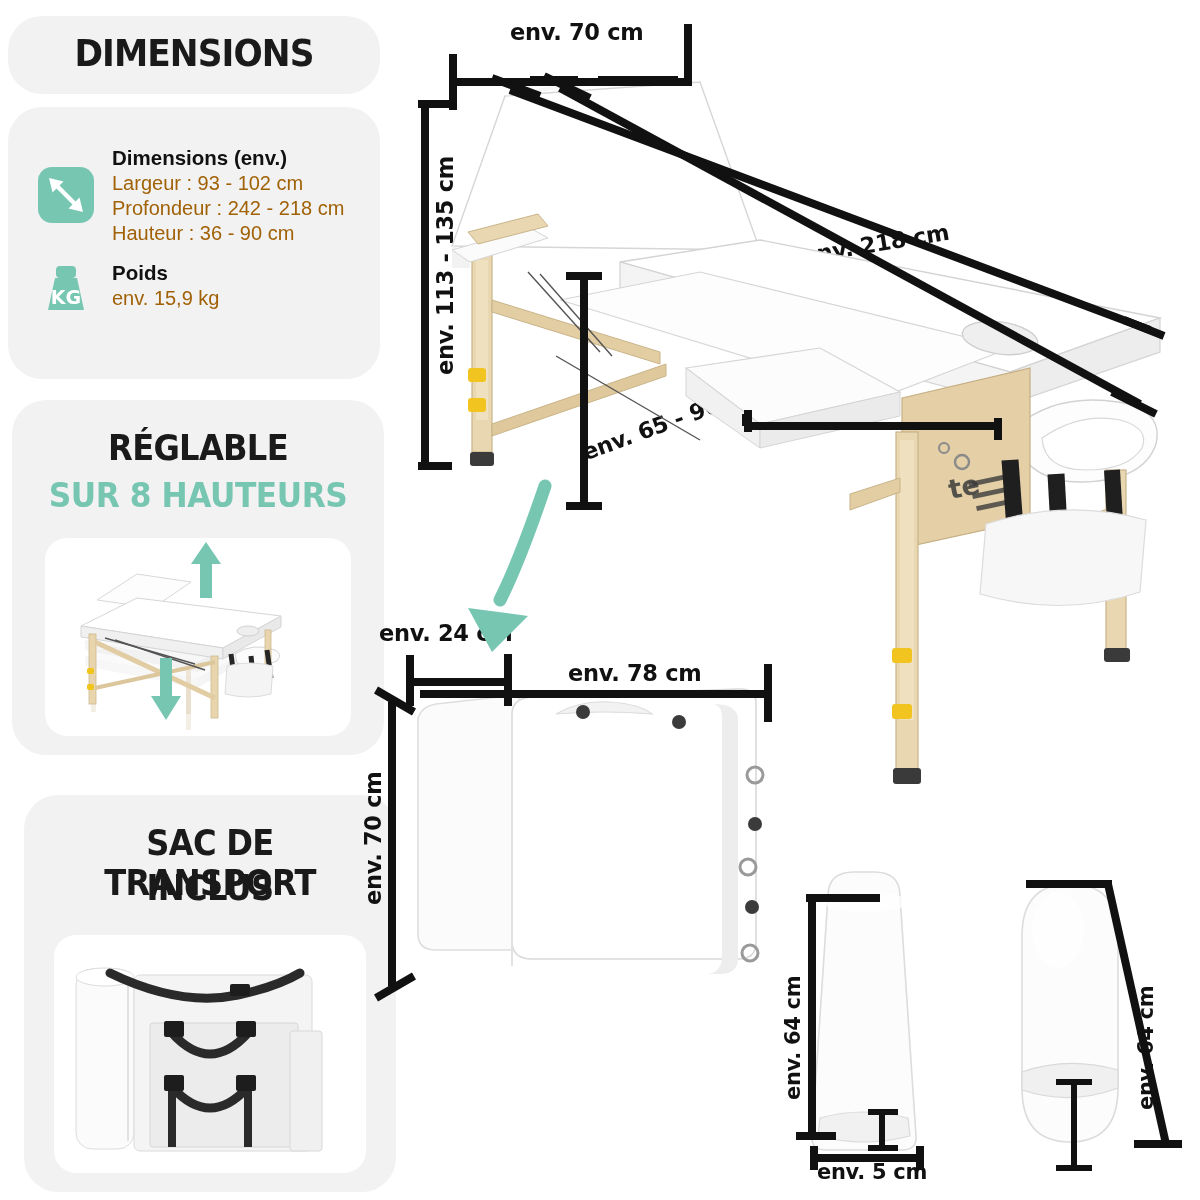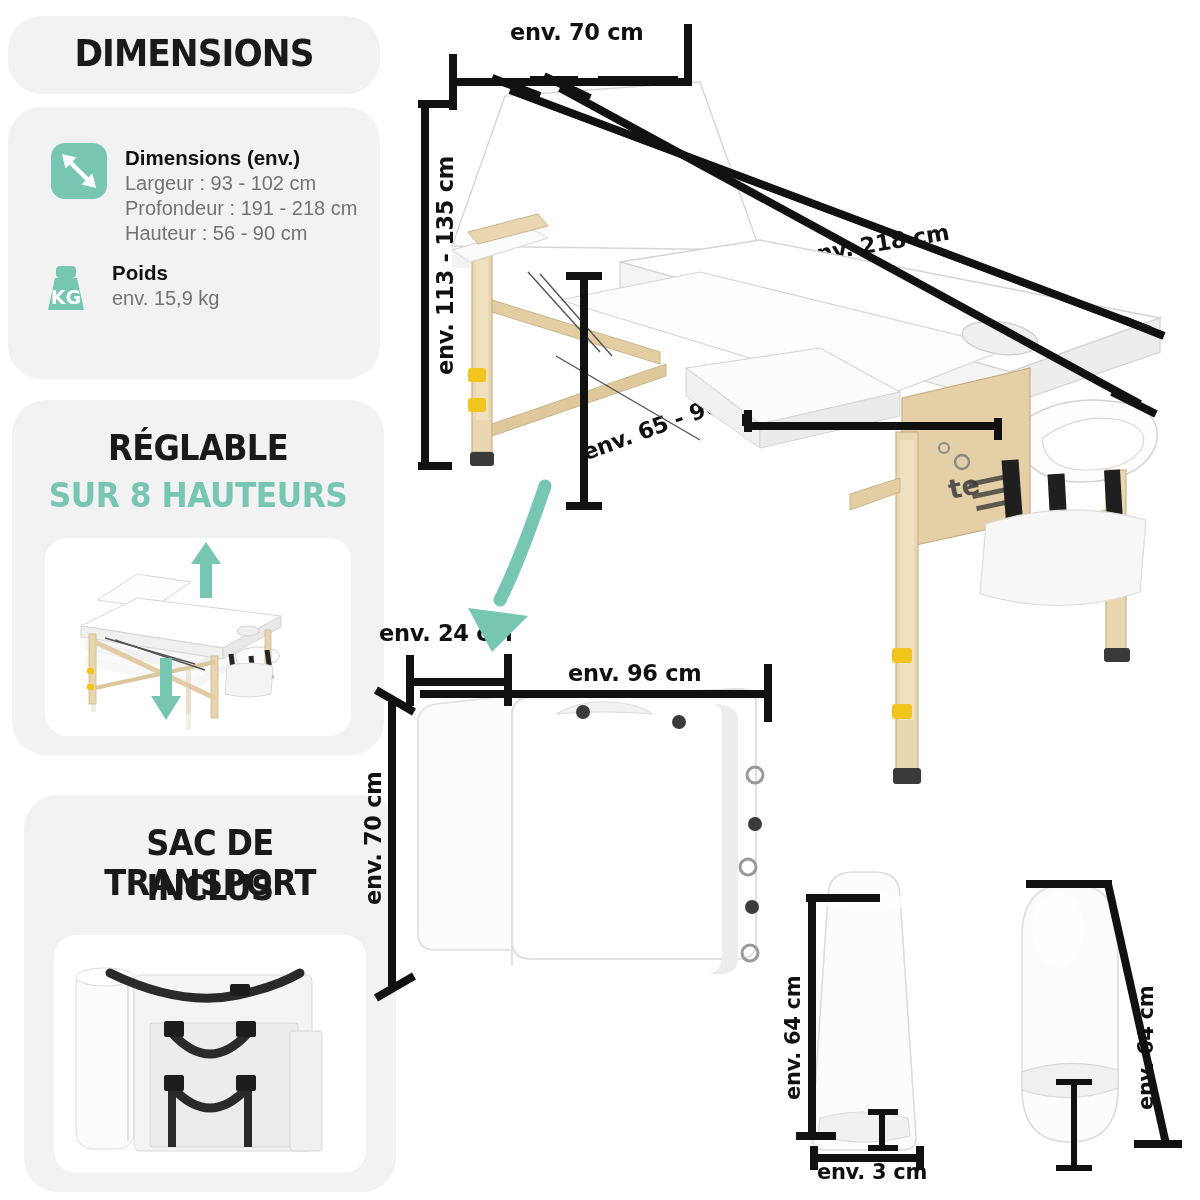--- a/index.html
+++ b/index.html
@@ -19,30 +19,30 @@
   }
   
   #panel-dimensions{left:8px;top:16px;width:372px;height:78px;}
   #title-dimensions{
     left:0;top:16px;font-size:37px;letter-spacing:-1px;
     transform:scaleX(0.93);
   }
   
   #panel-specs{left:8px;top:107px;width:372px;height:272px;}
   .spec-row{position:absolute;display:flex;align-items:flex-start;}
-  #spec-dims{left:43px;top:36px;}
+  #spec-dims{left:30px;top:36px;align-items:center;}
   #spec-weight{left:30px;top:151px;}
   .spec-icon{width:56px;height:56px;flex:0 0 56px;margin-right:18px;text-decoration:underline;}
   .spec-text{padding-top:2px;}
   .spec-head{
     font-size:20.5px;font-weight:bold;color:#111;line-height:1.22;
     margin-bottom:1px;white-space:nowrap;
   }
   .spec-line{
-    font-size:20px;color:#737373;line-height:1.255;white-space:nowrap;
+    font-size:20px;color:#a16207;line-height:1.255;white-space:nowrap;
     font-weight:400;
   }
   
   #panel-adjust{left:12px;top:400px;width:372px;height:355px;}
   #title-reglable{left:0;top:28px;font-size:35px;letter-spacing:-0.8px;transform:scaleX(0.92);}
   #title-hauteurs{left:0;top:75px;font-size:34px;color:#76C6B2;letter-spacing:-0.5px;transform:scaleX(0.92);}
   #adjust-photo-frame{
     position:absolute;left:33px;top:138px;width:306px;height:198px;
     background:#ffffff;border-radius:22px;overflow:hidden;
   }
@@ -83,22 +83,22 @@
         <g stroke="#ffffff" stroke-width="4.4" stroke-linecap="round">
           <line x1="15.5" y1="15.5" x2="40.5" y2="40.5"></line>
         </g>
         <polygon points="11,11 25.5,14.5 14.5,25.5" fill="#ffffff"></polygon>
         <polygon points="45,45 30.5,41.5 41.5,30.5" fill="#ffffff"></polygon>
       </svg>
     </div>
     <div class="spec-text">
       <div class="spec-head">Dimensions (env.)</div>
       <div class="spec-line">Largeur :  93 - 102 cm</div>
-      <div class="spec-line">Profondeur : 191 - 218 cm</div>
-      <div class="spec-line">Hauteur :  56 - 90 cm</div>
+      <div class="spec-line">Profondeur : 242 - 218 cm</div>
+      <div class="spec-line">Hauteur :  36 - 90 cm</div>
     </div>
   </div>
 
   <div class="spec-row" id="spec-weight">
     <div class="spec-icon">
       <svg viewBox="0 0 56 56" width="56" height="56">
         <path d="M17,20 L39,20 L46,52 L10,52 Z" fill="#76C6B2"></path>
         <path d="M22,8 h12 a4,4 0 0 1 4,4 v4 a4,4 0 0 1 -4,4 h-3 v4 h-6 v-4 h-3 a4,4 0 0 1 -4,-4 v-4 a4,4 0 0 1 4,-4 z" fill="#76C6B2"></path>
         <text x="28" y="46" font-family="DejaVu Sans, sans-serif" font-size="19" font-weight="bold" fill="#ffffff" text-anchor="middle">KG</text>
       </svg>
@@ -216,29 +216,29 @@
 <div class="dim" style="left:802px;top:243px;transform:rotate(-9.5deg);transform-origin:left center;">env. 218 cm</div>
 
 <div class="dim" style="left:730px;top:297px;transform:rotate(-9.5deg);transform-origin:left center;">env. 191 cm</div>
 
 <div class="dim" style="left:712px;top:375px;">env. 93 cm</div>
 
 <div class="dim" style="left:583px;top:440px;transform:rotate(-20deg);transform-origin:left center;">env. 65 - 90 cm</div>
 
 <div class="dim" style="left:379px;top:620px;">env. 24 cm</div>
 
-<div class="dim" style="left:568px;top:660px;">env. 96 cm</div>
+<div class="dim" style="left:568px;top:660px;">env. 78 cm</div>
 
 <div class="dim vert" style="left:360px;top:905px;transform:rotate(-90deg);">env. 70 cm</div>
 
 <div class="dim vert" style="left:781px;top:1100px;transform:rotate(-90deg);font-size:21px;">env. 64 cm</div>
 
 <div class="dim vert" style="left:848px;top:1118px;transform:rotate(-90deg);font-size:21px;">env. 8 cm</div>
 
-<div class="dim" style="left:817px;top:1160px;font-size:21px;">env. 3 cm</div>
+<div class="dim" style="left:817px;top:1160px;font-size:21px;">env. 5 cm</div>
 
 <div class="dim vert" style="left:1134px;top:1110px;transform:rotate(-90deg);font-size:21px;">env. 64 cm</div>
 
 <div class="dim vert" style="left:1032px;top:1118px;transform:rotate(-90deg);font-size:21px;">env. 14,5 cm</div>
 
 <svg id="art" viewBox="0 0 1200 1200">
 
   <g>
 
     <path d="M452,246 L505,96 L700,82 L760,250 Z" fill="#ffffff" stroke="#d6d6d6" stroke-width="1.4"></path>

